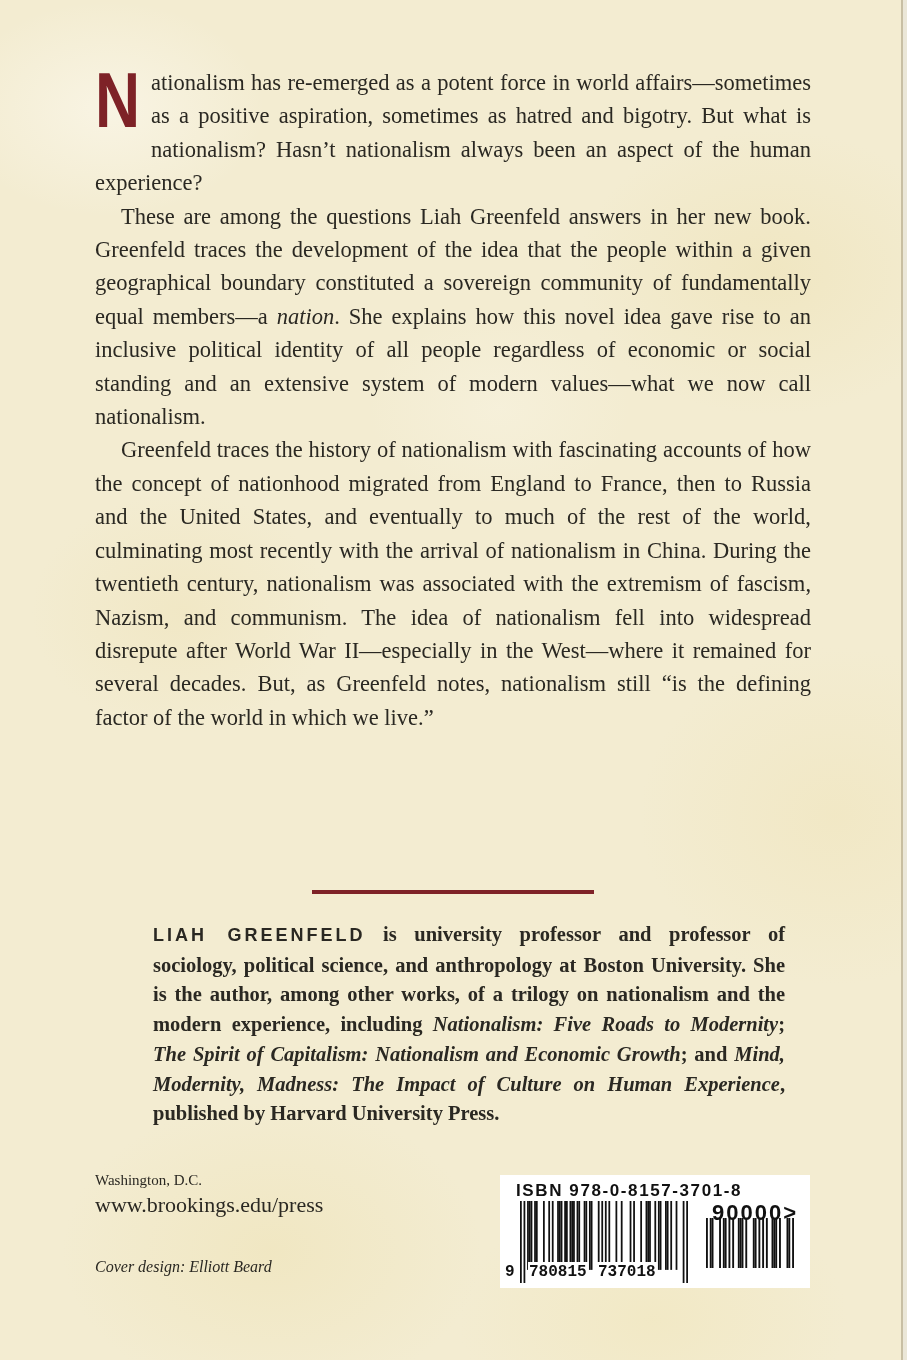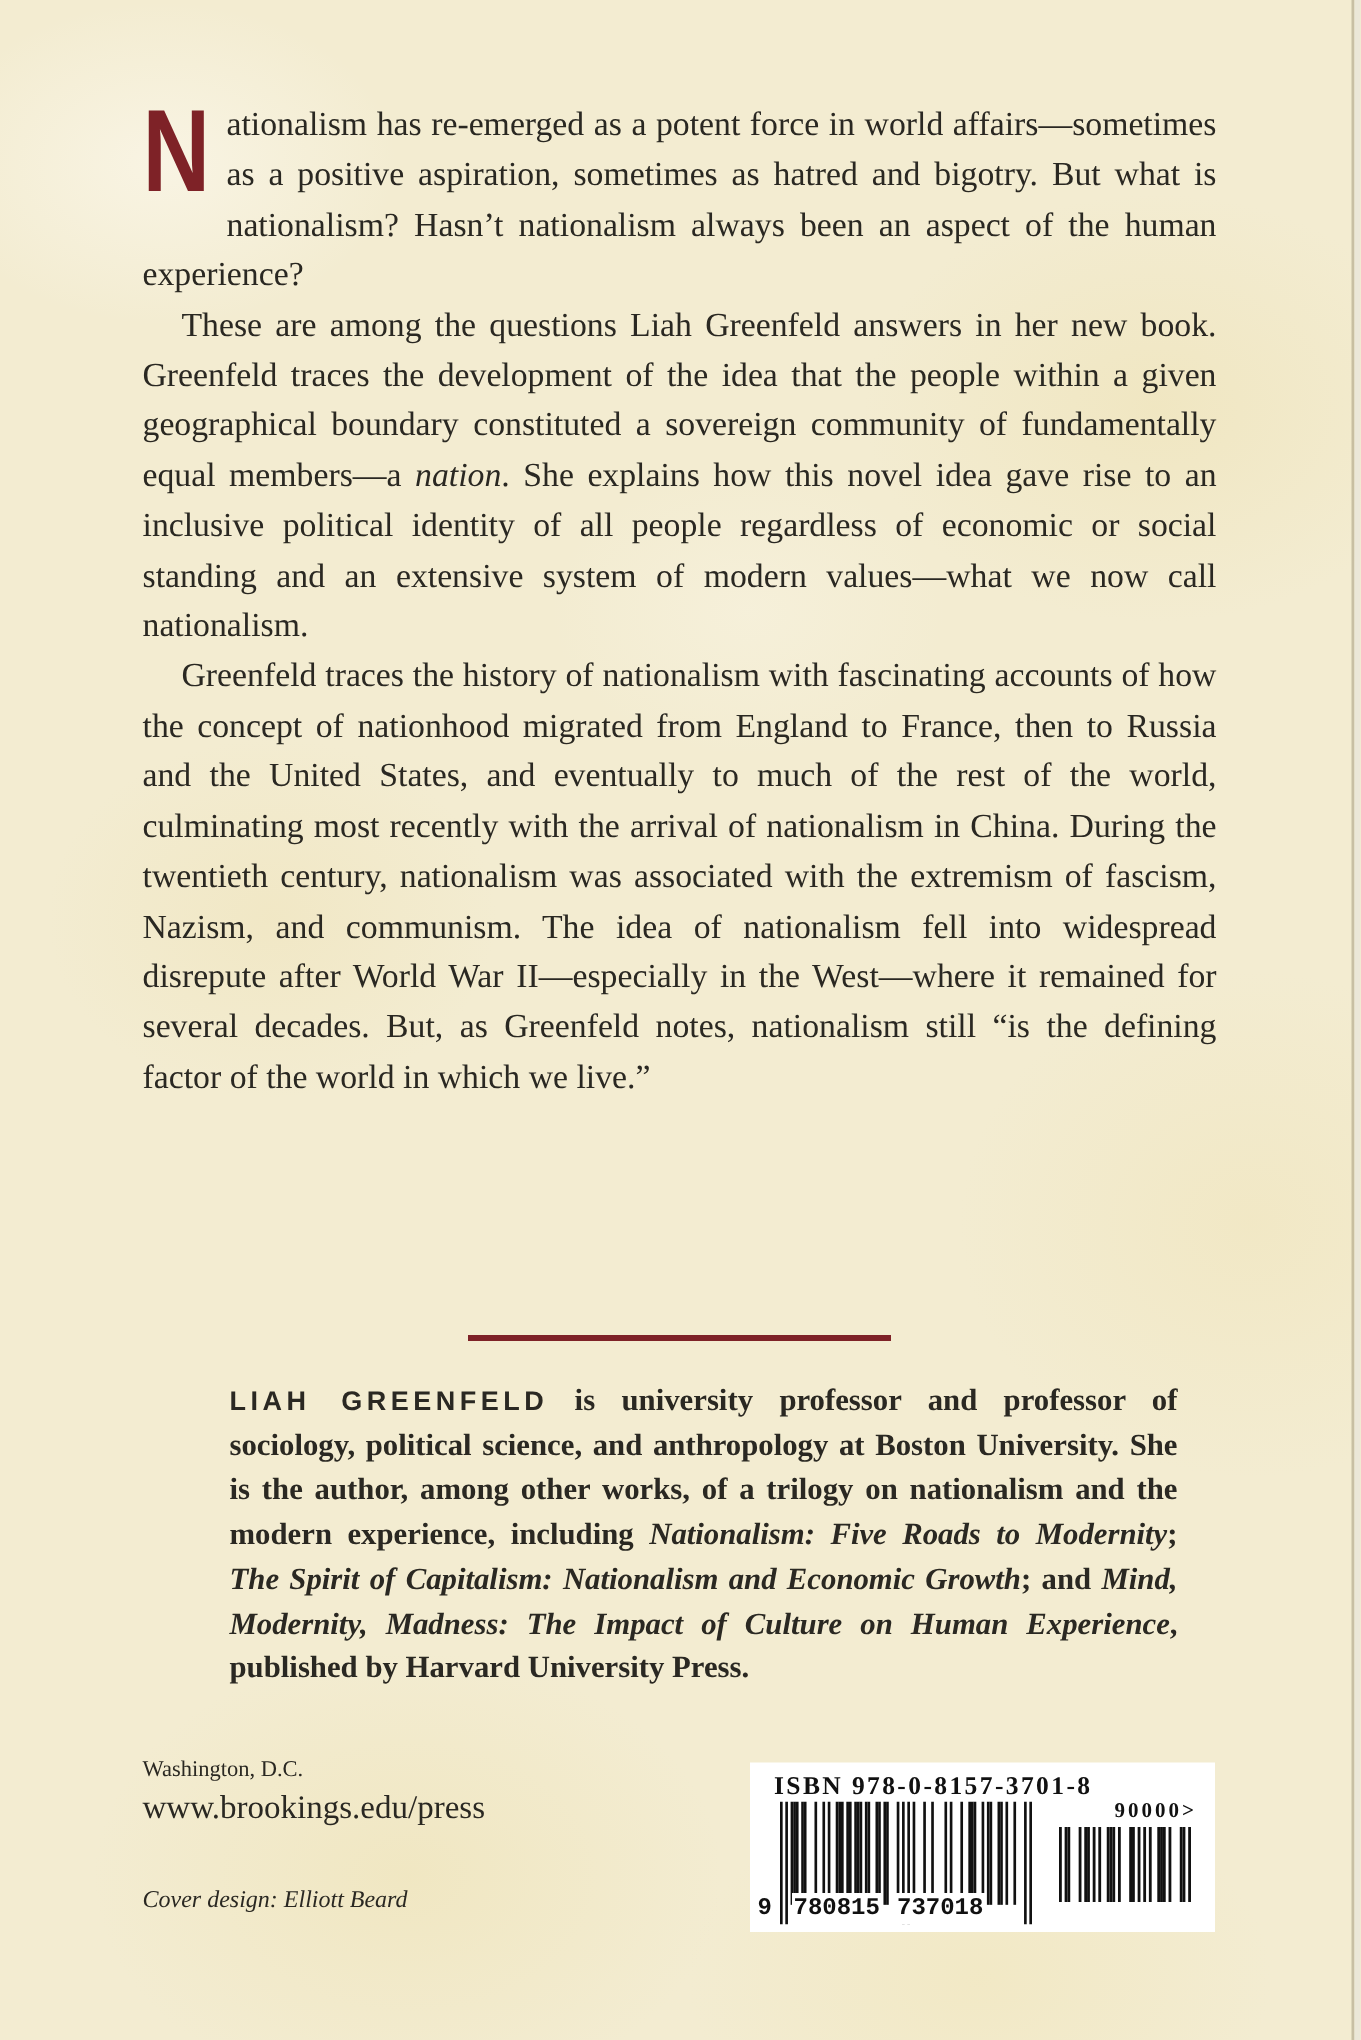--- a/index.html
+++ b/index.html
@@ -56,23 +56,23 @@
   .pub-name{font-weight:bold;font-size:15.5px;letter-spacing:2.2px;}
   .pub-city{font-size:15px;margin-top:5px;}
   .pub-url{font-size:22px;margin-top:3px;}
 
   .credits{position:absolute;left:95px;top:1254px;font-style:italic;font-size:16px;line-height:26px;}
 
   .barcode-box{
     position:absolute;left:500px;top:1175px;width:310px;height:113px;
     background:#ffffff;
   }
-  .mono{font-family:Liberation Serif, serif;font-weight:bold;color:#111;}
+  .mono{font-family:Liberation Sans, sans-serif;font-weight:bold;color:#111;}
   .isbn-label{position:absolute;left:16px;top:6px;font-size:17px;letter-spacing:1.6px;white-space:nowrap;}
-  .price-code{position:absolute;right:12px;top:25px;font-size:14px;letter-spacing:2px;}
+  .price-code{position:absolute;right:12px;top:25px;font-size:22px;letter-spacing:2px;}
   .ean13{position:absolute;left:20px;top:26px;width:168px;height:82px;}
   .ean13 svg,.ean5 svg{position:absolute;left:0;top:0;width:100%;height:100%;}
   .ean13 svg rect,.ean5 svg rect{fill:#111;}
   .bd{
     position:absolute;top:61px;height:21px;background:#fff;
     font-family:"Liberation Mono","DejaVu Sans Mono",monospace;
     font-weight:bold;font-size:16px;line-height:21px;color:#111;padding:0 1px;
   }
   .bd-1{left:-16px;}
   .bd-2{left:8px;}

